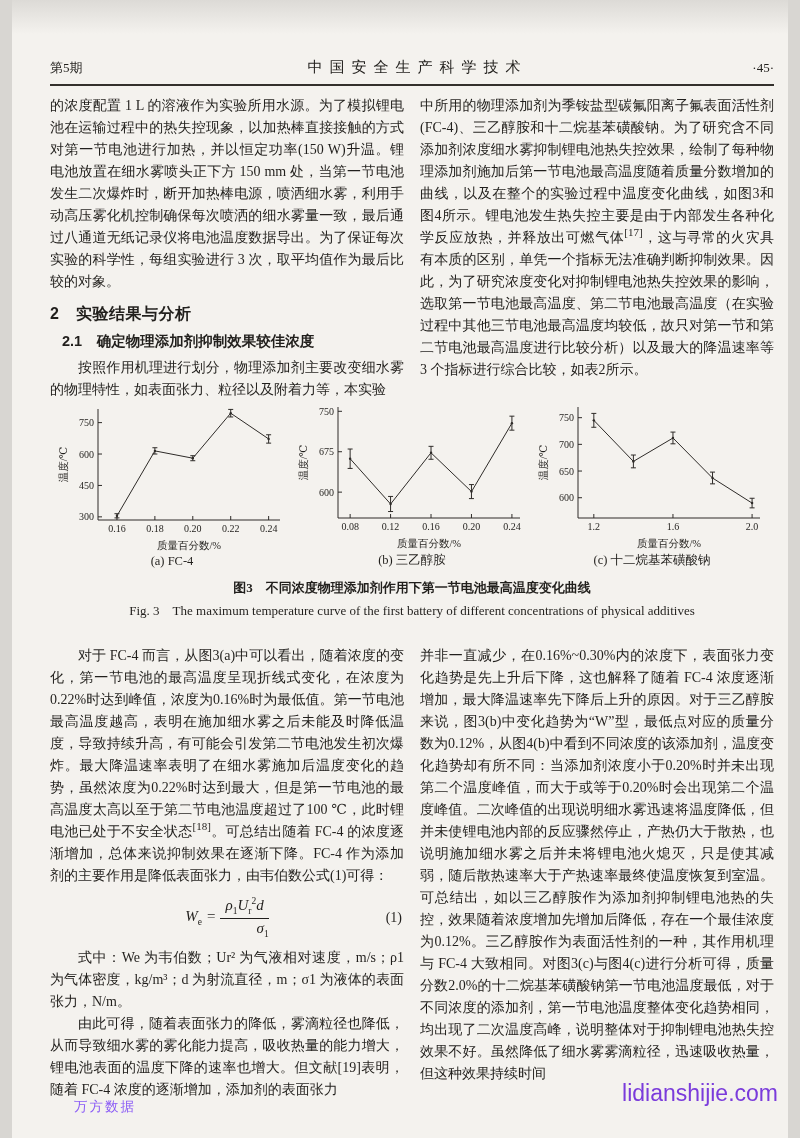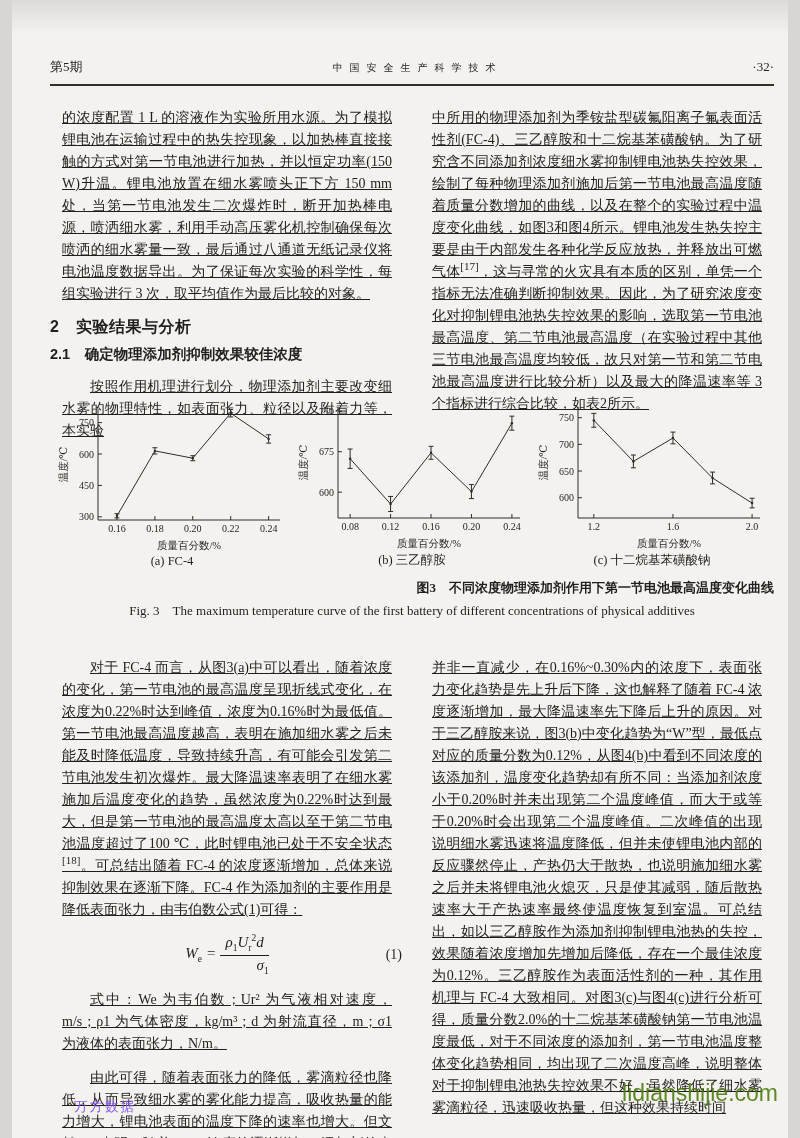--- a/index.html
+++ b/index.html
@@ -5,76 +5,76 @@
   html,body{margin:0;padding:0;}
   body{background:#d8d6d2;}
   .page{position:relative;width:776px;height:1138px;margin:0 auto;background:#f4f2ee;
         font-family:"Liberation Serif","DejaVu Serif",serif;color:#211f1c;overflow:hidden;}
   .page::before{content:"";position:absolute;left:0;top:0;right:0;height:34px;
         background:linear-gradient(#c9c7c3,#f4f2ee);opacity:.55;pointer-events:none;}
 
   
   .page-header{position:absolute;left:38px;top:58px;width:724px;display:flex;
         justify-content:space-between;align-items:baseline;font-size:13px;}
-  .journal{letter-spacing:7px;font-size:10px;}
+  .journal{letter-spacing:7px;font-size:15px;}
   .header-rule{position:absolute;left:38px;top:84px;width:724px;height:2px;background:#33302c;}
 
   
   .col{position:absolute;width:354px;text-align:justify;}
   .col-left-top{left:38px;top:95px;}
   .col-right-top{left:408px;top:95px;}
   .col-left-bottom{left:38px;top:645px;}
   .col-right-bottom{left:408px;top:645px;}
-  p.body-text{margin:12px;font-size:14px;line-height:22px;text-decoration:underline;}
+  p.body-text{margin:0;font-size:14px;line-height:22px;}
   p.indent{text-indent:2em;}
   sup.cite{font-size:11px;line-height:0;}
 
   h2.sec{margin:11px 0 7px;font-family:"Liberation Sans","DejaVu Sans",sans-serif;
         font-size:16px;font-weight:bold;letter-spacing:.5px;}
-  h3.subsec{margin:0 0 6px;font-family:"Liberation Sans","DejaVu Sans",sans-serif;
+  h3.subsec{margin:0 12px 6px;font-family:"Liberation Sans","DejaVu Sans",sans-serif;
         font-size:14.5px;font-weight:bold;}
 
   
   .figure-block{position:absolute;left:38px;top:400px;width:724px;}
   .charts-row{display:flex;justify-content:space-between;align-items:flex-end;padding:0 6px;}
   .chart{display:flex;flex-direction:column;align-items:center;}
   .panel-label{font-size:12.5px;margin-top:2px;text-align:center;}
   svg.plot{display:block;}
   svg .ax{stroke:#2e2b28;stroke-width:1;}
   svg .ln{stroke:#2e2b28;stroke-width:1;fill:none;}
   svg text.tick{font-family:"Liberation Serif","DejaVu Serif",serif;font-size:10px;fill:#211f1c;}
   svg text.alabel{font-family:"Liberation Serif","DejaVu Serif",serif;font-size:10.5px;fill:#211f1c;}
-  .caption-zh{text-align:right;margin-top:10px;font-size:13px;font-weight:600;}
+  .caption-zh{text-align:center;margin-top:10px;font-size:13px;font-weight:600;}
   .caption-en{text-align:center;margin-top:5px;font-size:13px;font-weight:normal;}
 
   
   .formula-row{position:relative;margin:9px 0 7px;text-align:center;font-size:15px;}
   .frac{display:inline-block;vertical-align:middle;text-align:right;line-height:1.15;}
   .frac .num{display:block;border-bottom:1px solid #211f1c;padding:0 5px 1px;}
   .frac .den{display:block;padding-top:1px;}
   .f-it{font-style:italic;}
   .formula-row sub{font-size:9.5px;}
   .formula-row sup{font-size:9.5px;}
   .f-eq{padding:0 5px;}
   .eq-number{position:absolute;right:2px;top:50%;transform:translateY(-50%);font-size:14px;}
 
   
   .wm-left{position:absolute;left:62px;top:1098px;font-size:13.5px;color:#8b5cf6;letter-spacing:2px;}
-  .wm-right{position:absolute;right:10px;top:1080px;font-size:23px;color:#4d7c0f;opacity:.9;
+  .wm-right{position:absolute;right:10px;top:1080px;font-size:23px;color:#6d28d9;opacity:.9;
         font-family:"Liberation Sans","DejaVu Sans",sans-serif;}
 </style>
 </head>
 <body>
 
 <div class="page">
 
   <div class="page-header">
     <span class="issue">第5期</span>
     <span class="journal">中国安全生产科学技术</span>
-    <span class="pageno">·32·</span>
+    <span class="pageno">·45·</span>
   </div>
   <div class="header-rule"></div>
 
   <div class="col col-left-top">
     <p class="body-text">的浓度配置 1 L 的溶液作为实验所用水源。为了模拟锂电池在运输过程中的热失控现象，以加热棒直接接触的方式对第一节电池进行加热，并以恒定功率(150 W)升温。锂电池放置在细水雾喷头正下方 150 mm 处，当第一节电池发生二次爆炸时，断开加热棒电源，喷洒细水雾，利用手动高压雾化机控制确保每次喷洒的细水雾量一致，最后通过八通道无纸记录仪将电池温度数据导出。为了保证每次实验的科学性，每组实验进行 3 次，取平均值作为最后比较的对象。</p>
     <h2 class="sec">2　实验结果与分析</h2>
     <h3 class="subsec">2.1　确定物理添加剂抑制效果较佳浓度</h3>
     <p class="body-text indent">按照作用机理进行划分，物理添加剂主要改变细水雾的物理特性，如表面张力、粒径以及附着力等，本实验</p>
   </div>
 

